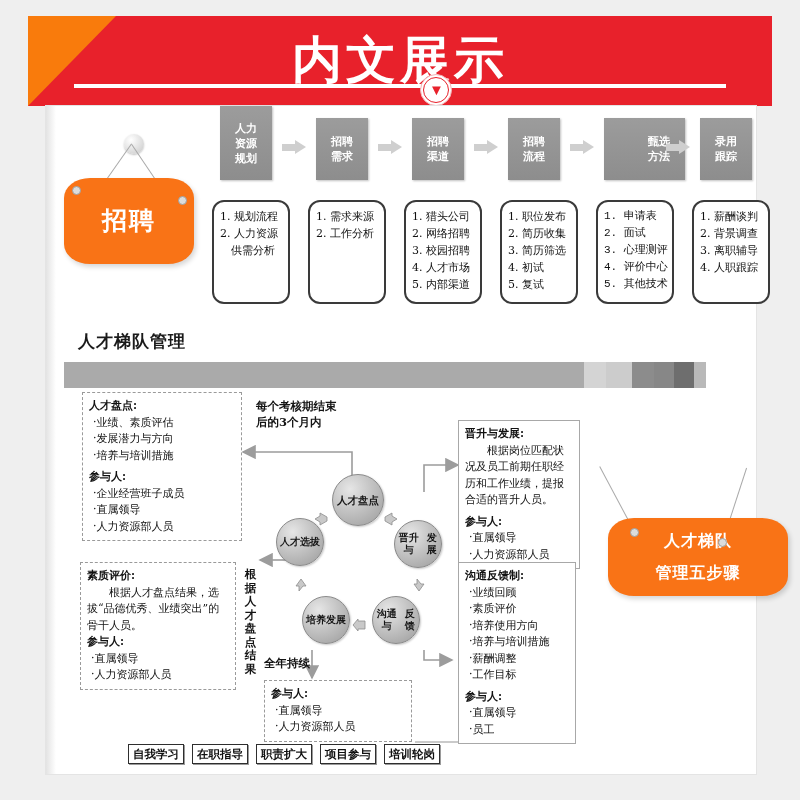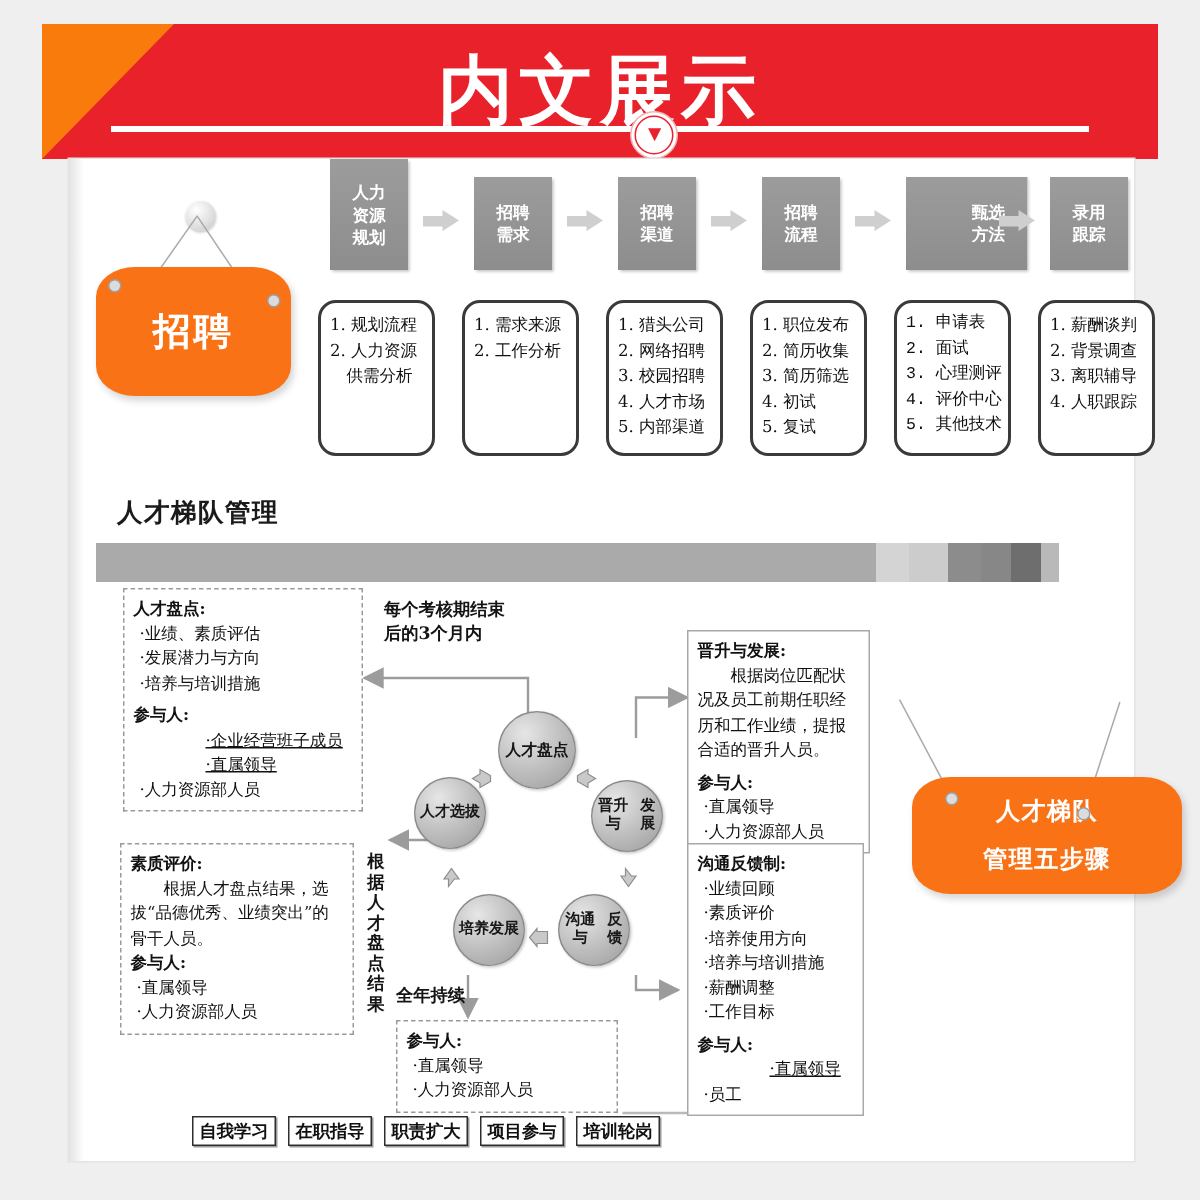--- a/index.html
+++ b/index.html
@@ -107,21 +107,21 @@
   .tbox{
     position:absolute;background:#ffffff;box-sizing:border-box;
     font-family:"DejaVu Serif","Liberation Serif",serif;
     font-size:11px;line-height:16.5px;color:#111;
     padding:5px 6px;
   }
   .tbox.dashed{border:1px dashed #9a9a9a;}
   .tbox.solid{border:1px solid #a8a8a8;}
   .tbox .hd{font-weight:bold;}
   .tbox .li{padding-left:4px;}
-  .tbox .li.u{text-decoration:underline;margin-left:44px;}
+  .tbox .li.u{}
   .tbox .para{text-indent:22px;}
   .tbox .sp{height:5px;}
 
   
   .lbl{
     position:absolute;font-family:"DejaVu Serif","Liberation Serif",serif;
     font-size:11.5px;line-height:16px;color:#141414;font-weight:bold;
   }
   .lbl-v{
     position:absolute;font-family:"DejaVu Serif","Liberation Serif",serif;

